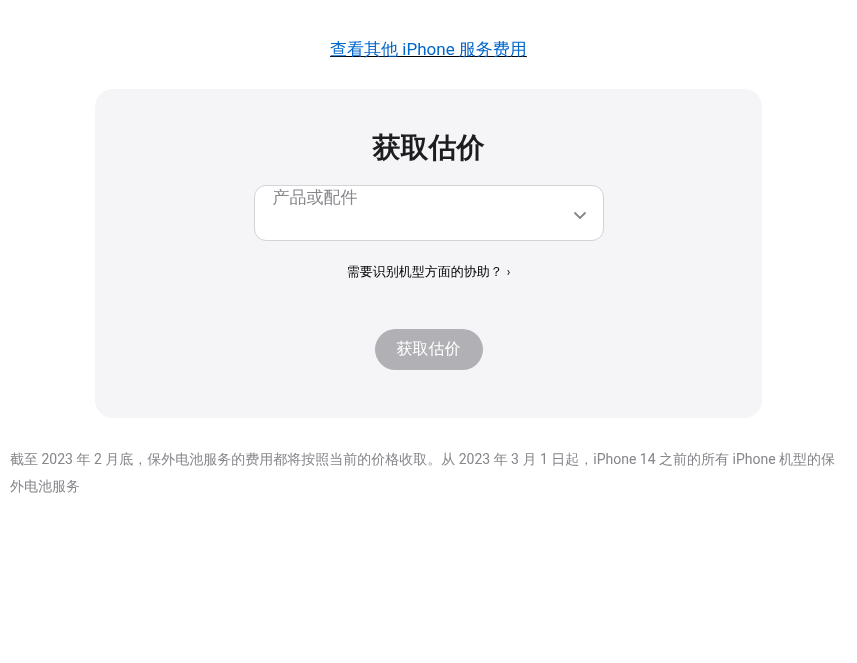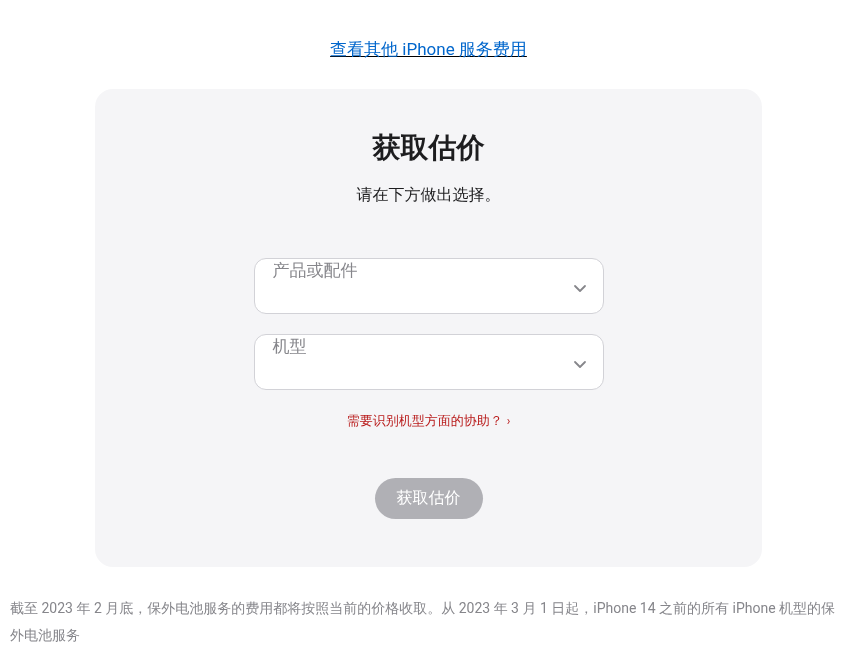--- a/index.html
+++ b/index.html
@@ -76,21 +76,21 @@
     }
     .chevron svg {
       width: 100%;
       height: 100%;
     }
     .help-link {
       margin-top: 10px;
       margin-bottom: 48px;
     }
     .help-link a {
-      color: #b91c1c;
+      color: #000000;
       text-decoration: none;
       font-size: 13px;
       cursor: pointer;
     }
     .help-link .arrow {
       margin-left: 4px;
       font-size: 12px;
     }
     .submit-btn {
       background: #b0b0b5;
@@ -113,43 +113,32 @@
   </style>
 </head>
 <body>
 
 <div class="top-link">
   <a>查看其他 iPhone 服务费用</a>
 </div>
 
 <div class="card">
   <h2 class="card-title">获取估价</h2>
-  <p class="card-subtitle">请在下方做出选择。</p>
 
   <div class="select-wrap">
     <div class="select-box">
       <span>产品或配件</span>
       <span class="chevron">
         <svg viewBox="0 0 14 14" fill="none">
             <path d="M2 5 L7 10 L12 5" stroke="#86868b" stroke-width="1.8" stroke-linecap="round" stroke-linejoin="round"></path>
           </svg>
       </span>
     </div>
   </div>
 
-  <div class="select-wrap">
-    <div class="select-box">
-      <span>机型</span>
-      <span class="chevron">
-        <svg viewBox="0 0 14 14" fill="none">
-            <path d="M2 5 L7 10 L12 5" stroke="#86868b" stroke-width="1.8" stroke-linecap="round" stroke-linejoin="round"></path>
-          </svg>
-      </span>
-    </div>
-  </div>
 
   <div class="help-link">
     <a>
       <span>需要识别机型方面的协助？</span><span class="arrow">›</span>
     </a>
   </div>
 
   <button class="submit-btn">获取估价</button>
 </div>
 

